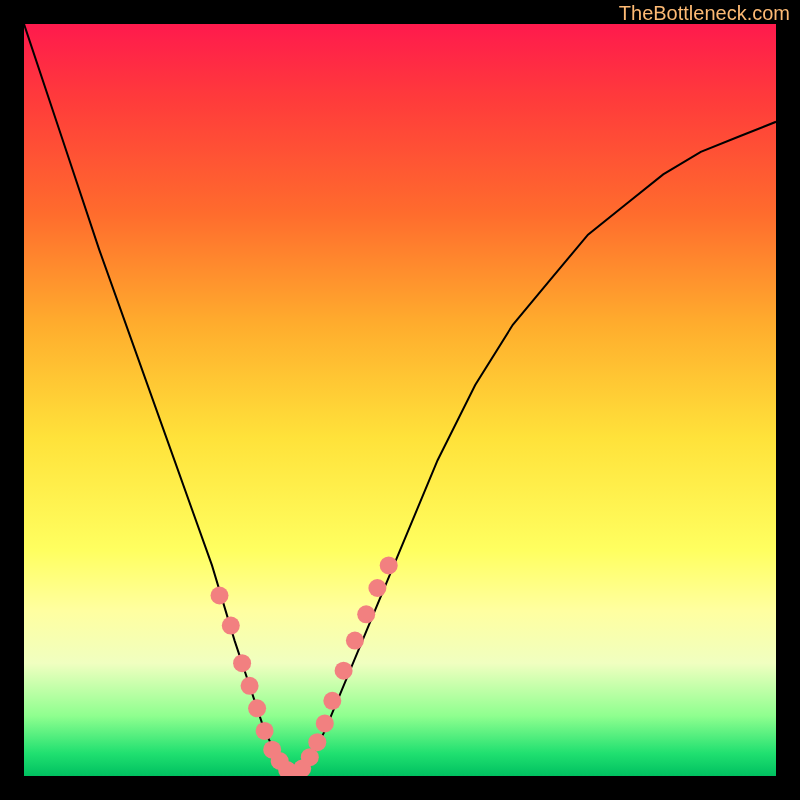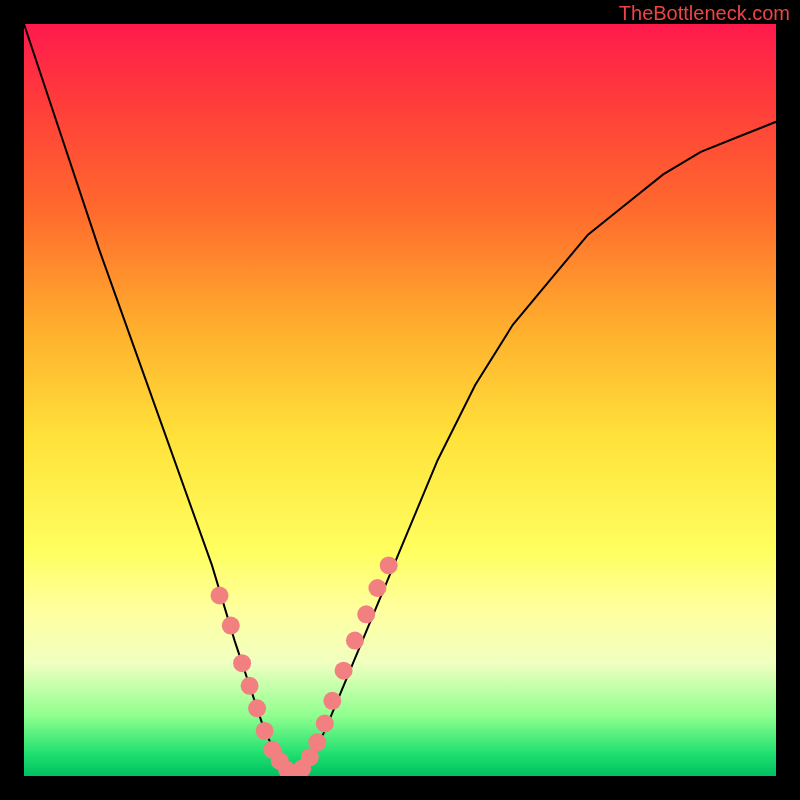--- a/index.html
+++ b/index.html
@@ -28,21 +28,21 @@
       #f0ffc0 85%,
       #8fff8f 92%,
       #20e070 97%,
       #00c060 100%
     );
   }
   .watermark {
     position: absolute;
     top: 2px;
     right: 10px;
-    color: #ef4444;
+    color: #fdba74;
     font-size: 20px;
     font-weight: 500;
     z-index: 10;
   }
   svg.curve {
     position: absolute;
     left: 0;
     top: 0;
     width: 752px;
     height: 752px;

